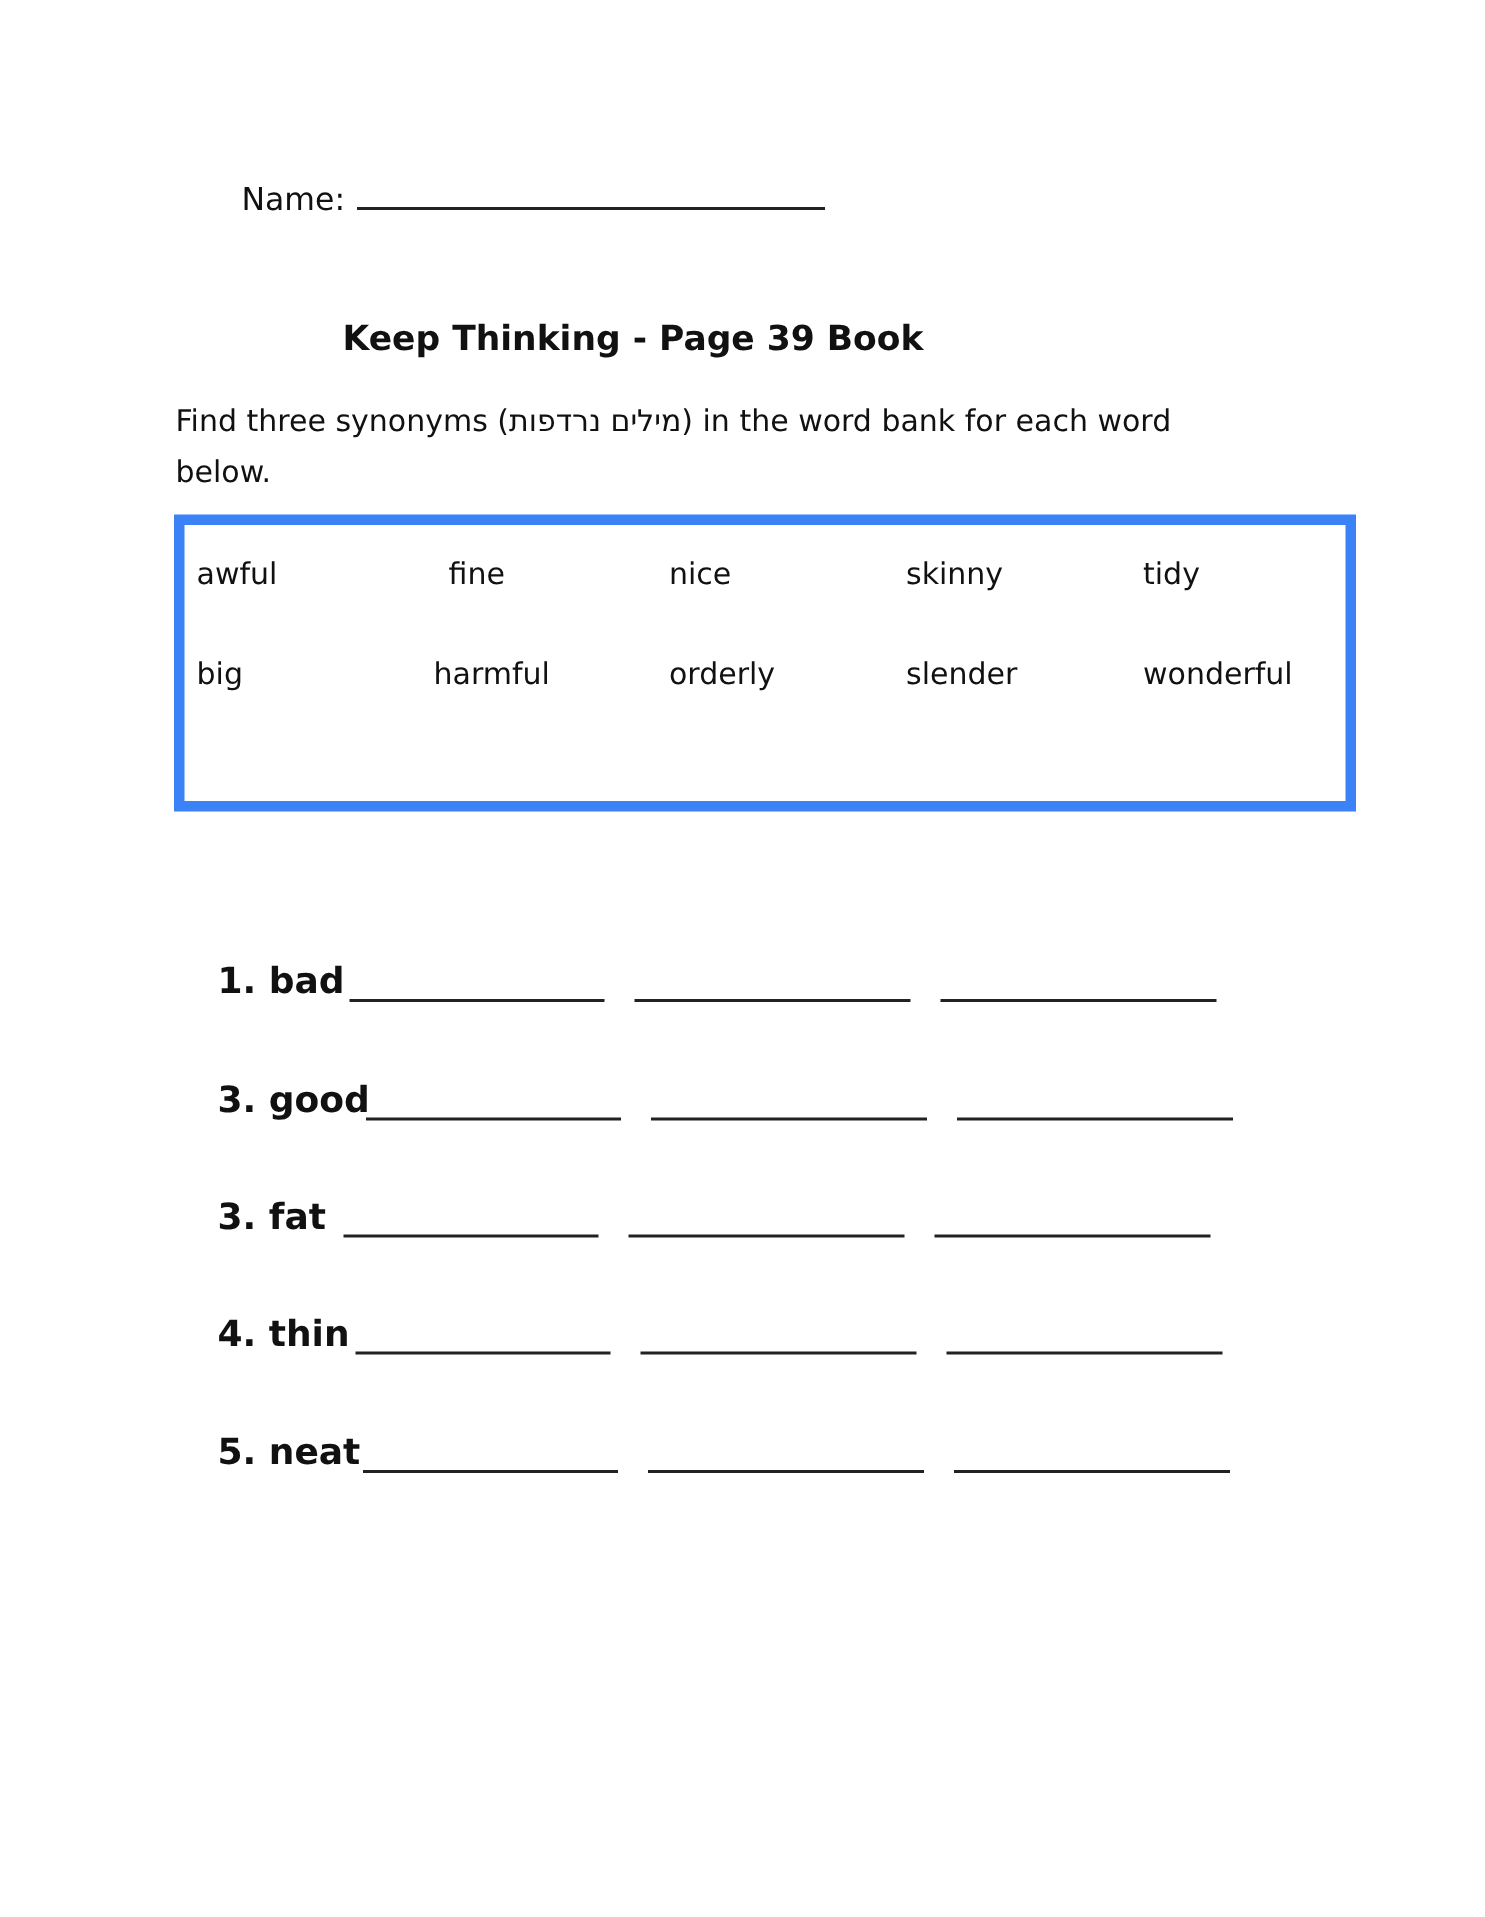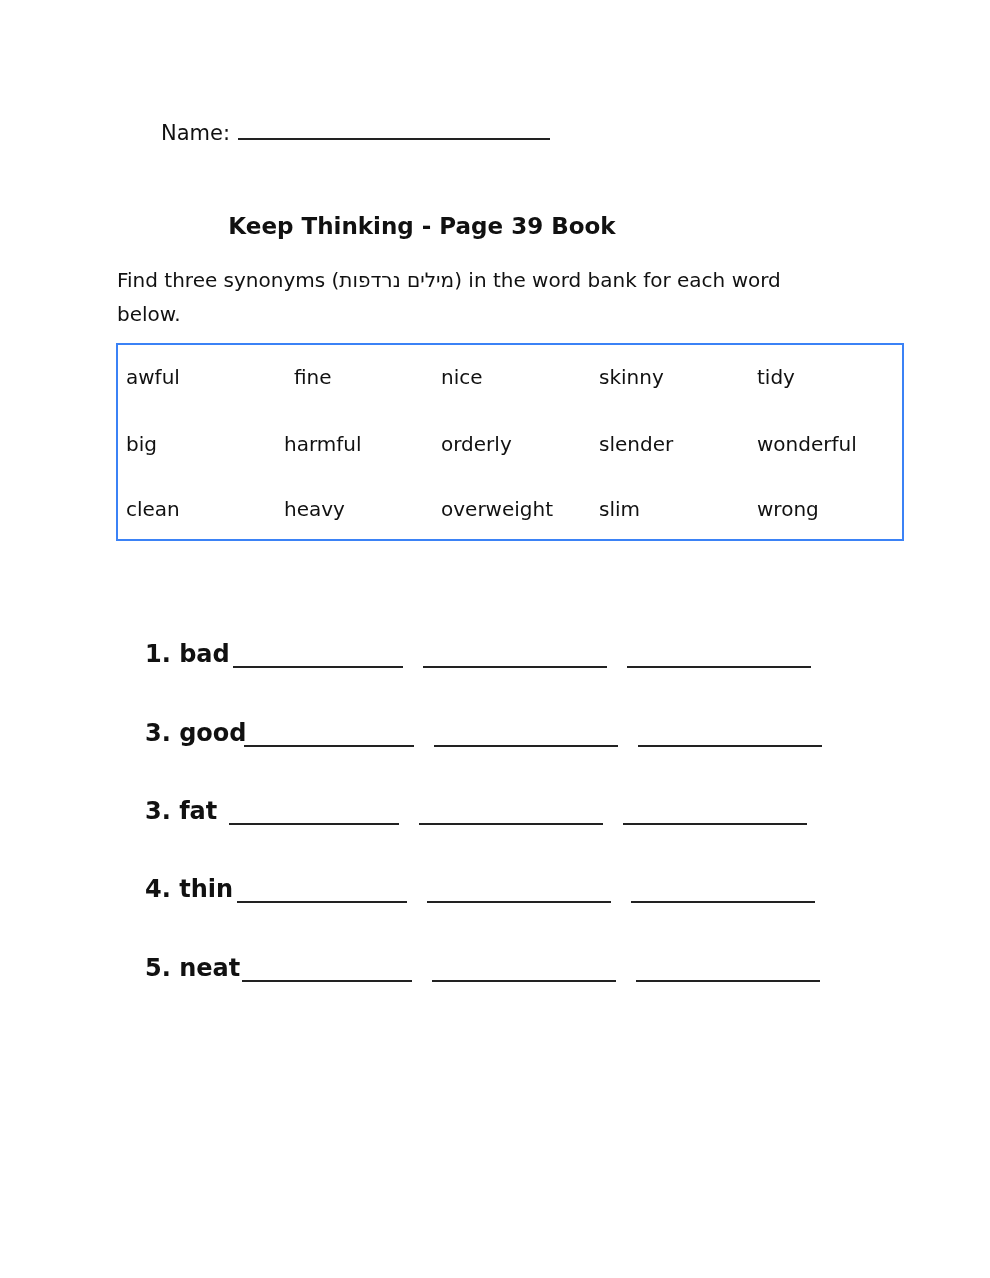--- a/index.html
+++ b/index.html
@@ -18,21 +18,21 @@
   .title {
     position: absolute; left: 0; width: 844px; top: 213px; text-align: center;
     font-size: 23px; font-weight: bold;
   }
   .instructions {
     position: absolute; left: 117px; top: 263px; width: 720px;
     font-size: 20px; line-height: 34px;
   }
   .word-bank {
     position: absolute; left: 116px; top: 343px; width: 788px; height: 198px;
-    border: 2px solid #3b82f6; box-sizing: border-box;
+    border: 7px solid #3b82f6; box-sizing: border-box;
   }
   .bank-row { position: absolute; left: 0; right: 0; height: 30px; }
   .bank-cell {
     position: absolute; font-size: 20px; white-space: nowrap;
   }
   .exercise {
     position: absolute; left: 145px; width: 700px; height: 34px;
   }
   .ex-label {
     position: absolute; left: 0; top: 0; font-size: 24px; white-space: nowrap; font-weight: bold;
@@ -61,27 +61,20 @@
     <span class="bank-cell" style="left:481px;">skinny</span>
     <span class="bank-cell" style="left:639px;">tidy</span>
   </div>
   <div class="bank-row" style="top:87px;">
     <span class="bank-cell" style="left:8px;">big</span>
     <span class="bank-cell" style="left:166px;">harmful</span>
     <span class="bank-cell" style="left:323px;">orderly</span>
     <span class="bank-cell" style="left:481px;">slender</span>
     <span class="bank-cell" style="left:639px;">wonderful</span>
   </div>
-  <div class="bank-row" style="top:152px;">
-    <span class="bank-cell" style="left:8px;">clean</span>
-    <span class="bank-cell" style="left:166px;">heavy</span>
-    <span class="bank-cell" style="left:323px;">overweight</span>
-    <span class="bank-cell" style="left:481px;">slim</span>
-    <span class="bank-cell" style="left:639px;">wrong</span>
-  </div>
 </div>
 
 <div class="exercise" style="top:640px;">
   <span class="ex-label">1.  bad</span>
   <span class="blank" style="left:88px;width:170px;"></span>
   <span class="blank" style="left:278px;width:184px;"></span>
   <span class="blank" style="left:482px;width:184px;"></span>
 </div>
 
 <div class="exercise" style="top:719px;">

